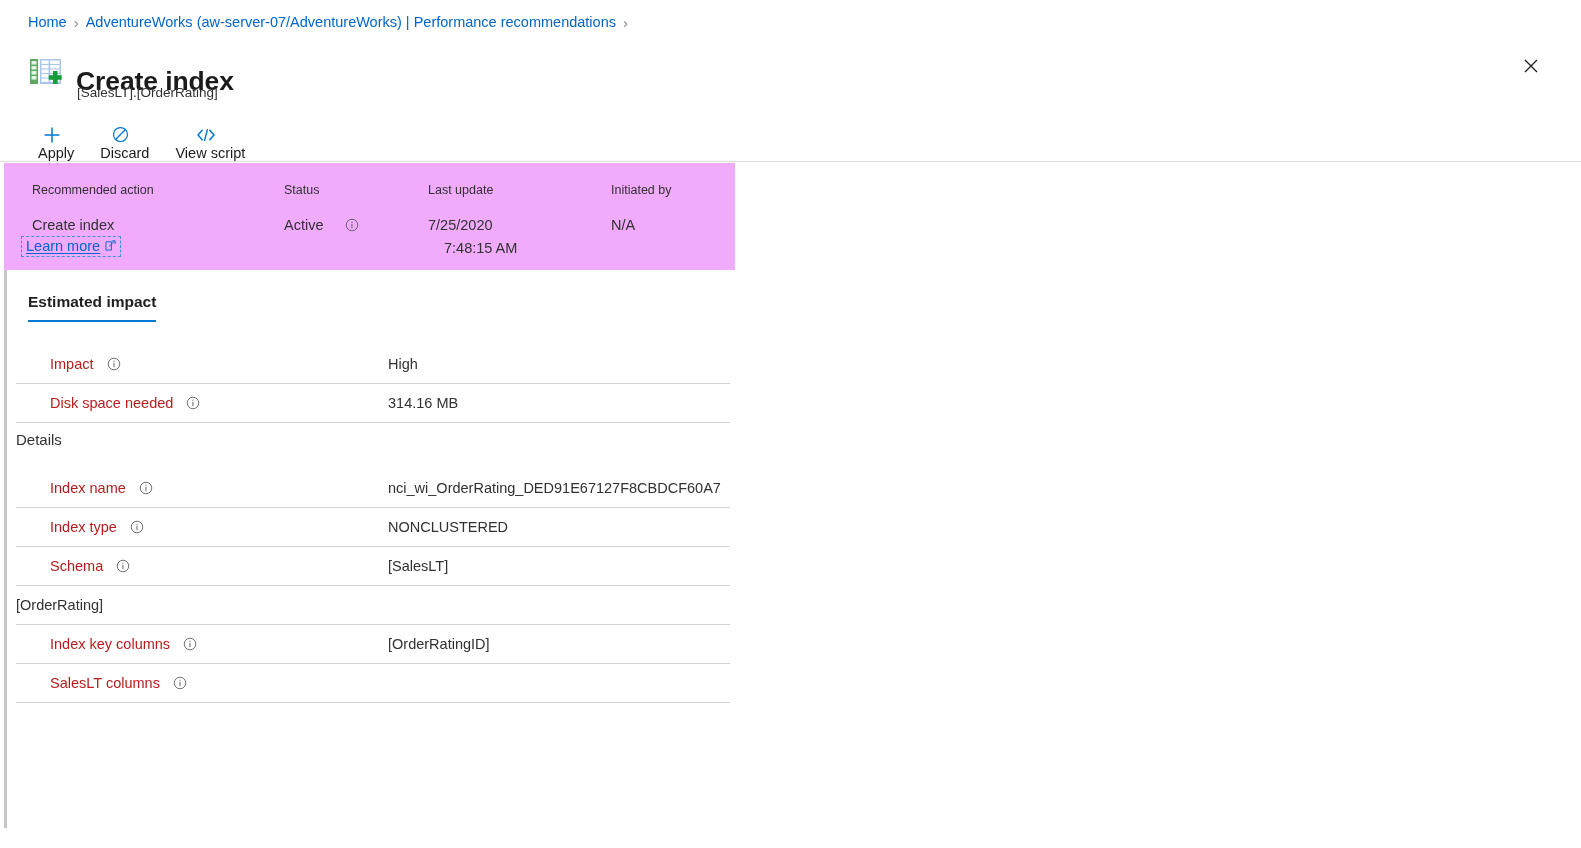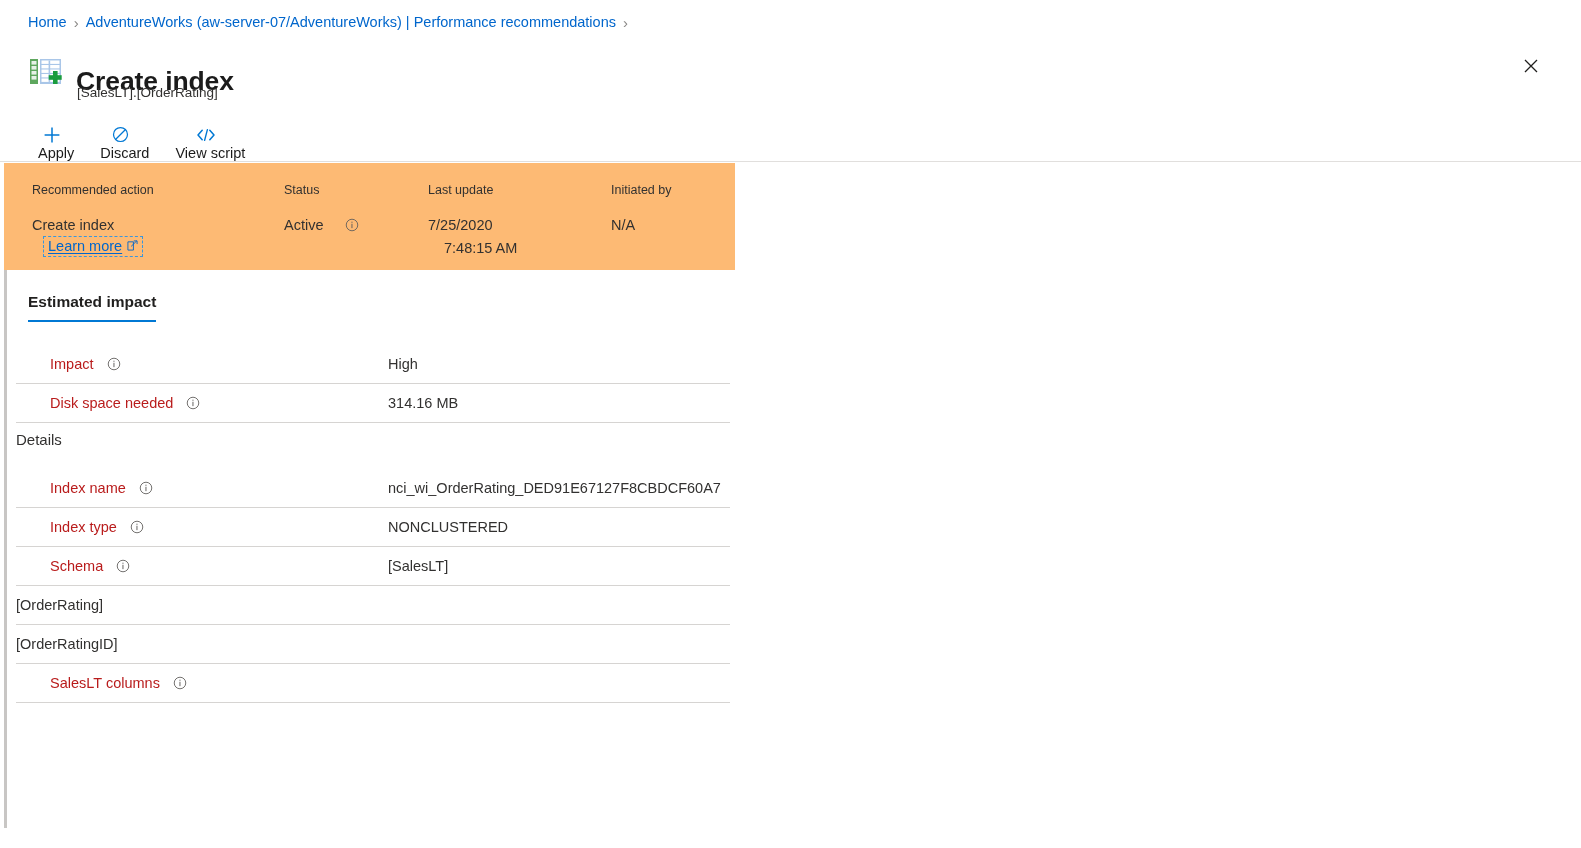--- a/index.html
+++ b/index.html
@@ -96,21 +96,21 @@
     width: 26px; height: 20px;
     margin-right: 8px;
     flex: none;
   }
 
   
   .summary {
     position: absolute;
     left: 4px; top: 163px;
     width: 731px; height: 107px;
-    background: #fdba74;
+    background: #f0abfc;
   }
   .sum-head {
     position: absolute;
     top: 20px;
     font-size: 12.5px;
     color: #323130;
     white-space: nowrap;
   }
   .sum-val {
     position: absolute;
@@ -121,21 +121,21 @@
   }
   .c1 { left: 28px; }
   .c2 { left: 280px; }
   .c3 { left: 424px; }
   .c4 { left: 607px; }
 
   .status-cell { display: flex; align-items: center; gap: 21px; }
 
   .learn-more {
     position: absolute;
-    left: 39px; top: 73px;
+    left: 17px; top: 73px;
     display: inline-flex;
     align-items: center;
     gap: 5px;
     color: #0066cc;
     font-size: 14.5px;
     border: 1px dashed #3a96dd;
     padding: 1px 4px 2px 4px;
     cursor: pointer;
     text-decoration: underline;
     text-underline-offset: 2px;
@@ -413,20 +413,30 @@
         </span>
       </div>
       <div class="val">[SalesLT]</div>
     </div>
 
     <div class="prow">
       <div class="val">[OrderRating]</div>
     </div>
 
     <div class="prow">
+      <div class="lbl">
+        <span>Index key columns</span>
+        <span class="info-i">
+          <svg width="14" height="14" viewBox="0 0 16 16">
+            <circle cx="8" cy="8" r="6.6" stroke="#605e5c" stroke-width="1" fill="none"></circle>
+            <rect x="7.4" y="6.6" width="1.1" height="5" fill="#605e5c"></rect>
+            <rect x="7.4" y="4.2" width="1.1" height="1.3" fill="#605e5c"></rect>
+          </svg>
+        </span>
+      </div>
       <div class="val">[OrderRatingID]</div>
     </div>
 
     <div class="prow">
       <div class="lbl">
         <span>SalesLT columns</span>
         <span class="info-i">
           <svg width="14" height="14" viewBox="0 0 16 16">
             <circle cx="8" cy="8" r="6.6" stroke="#605e5c" stroke-width="1" fill="none"></circle>
             <rect x="7.4" y="6.6" width="1.1" height="5" fill="#605e5c"></rect>

